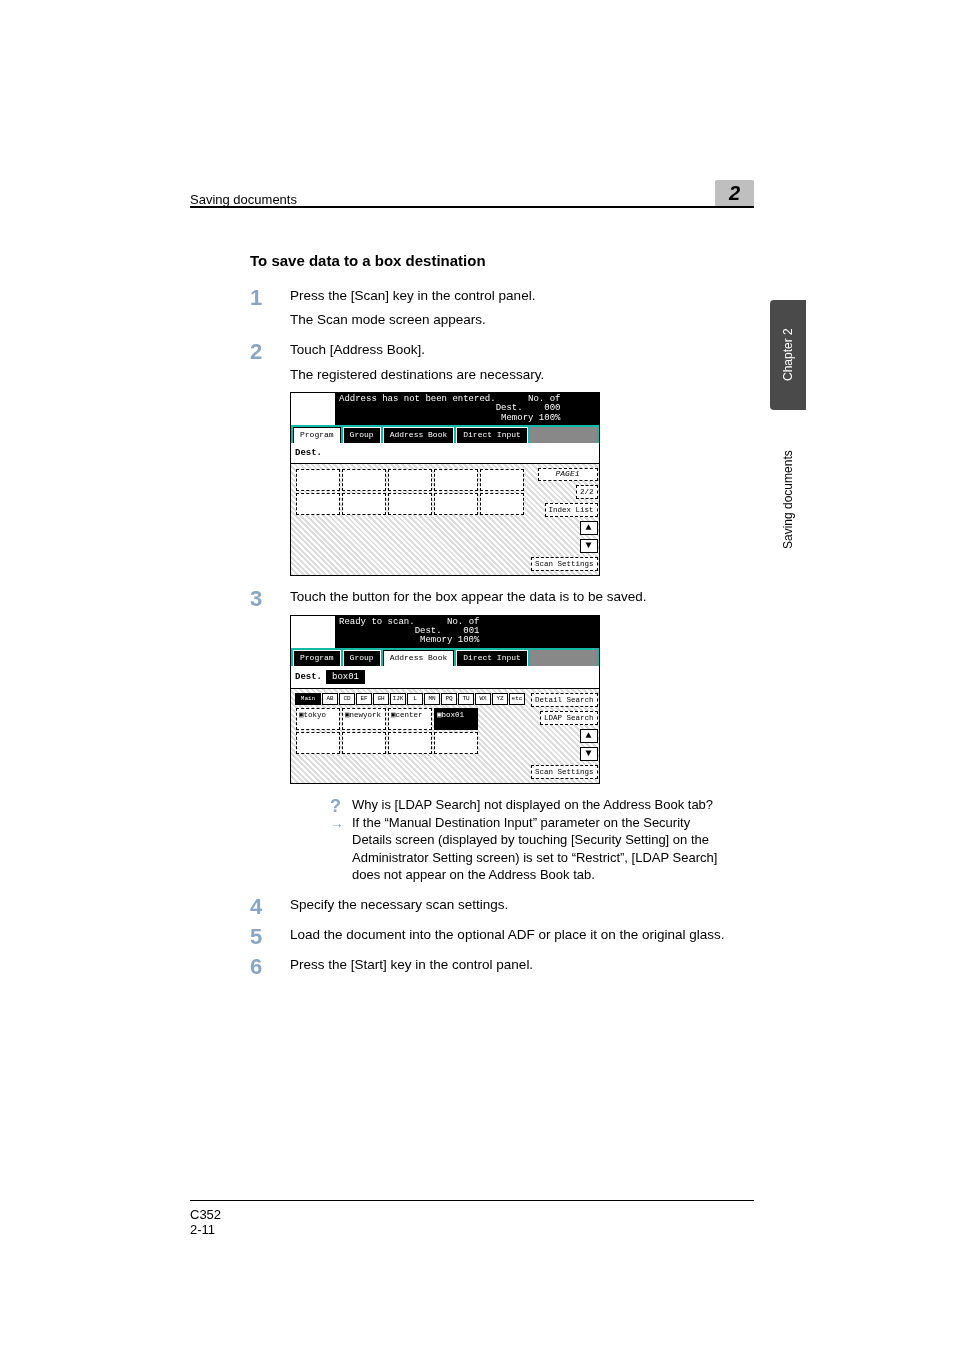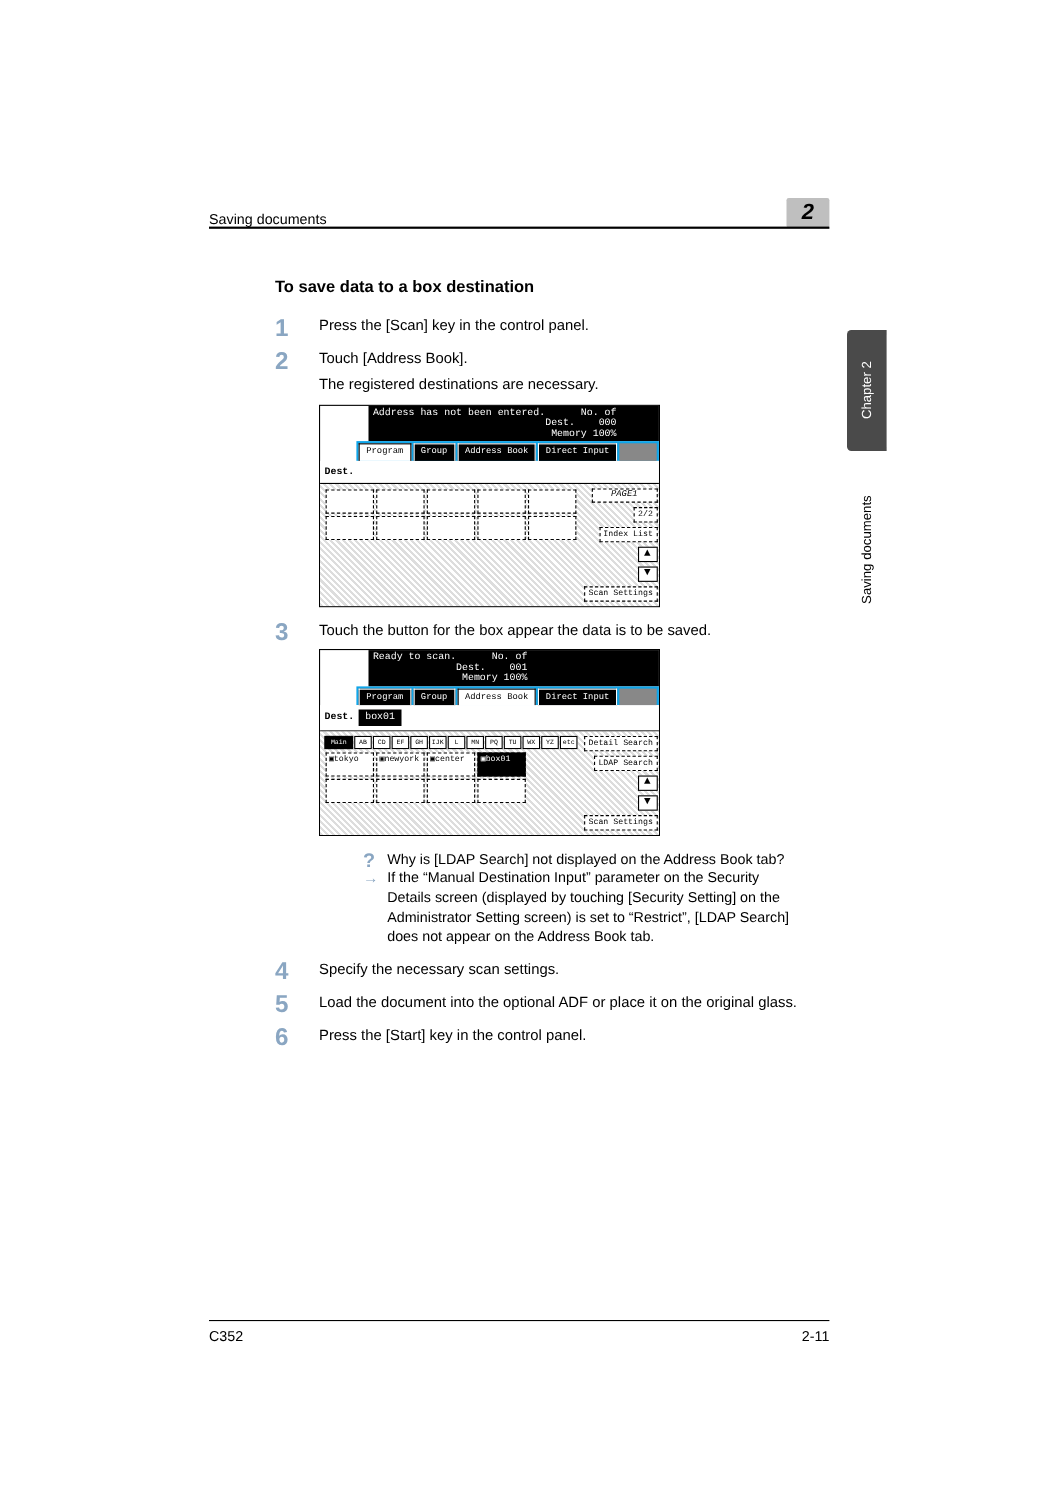--- a/index.html
+++ b/index.html
@@ -97,24 +97,23 @@
     color: #fff;
     display: flex;
     padding: 2px 4px;
     font-size: 9px;
     line-height: 1.05;
     margin-left: 44px;
   }
   .scr .scr-top .top-right { text-align: right; white-space: pre; }
   .scr .tabs {
     display: flex;
-    background: #0ea5e9;
+    background: #14b8a6;
     padding: 2px 2px 0 2px;
     gap: 2px;
-    margin-left: 33px;
   }
   .scr .tabs .tab {
     background: #000;
     color: #fff;
     padding: 2px 6px;
     font-size: 8px;
     border: 1px solid #fff;
     border-bottom: none;
   }
   .scr .tabs .tab.active {
@@ -290,39 +289,41 @@
   .footer {
     position: absolute;
     top: 1200px;
     left: 190px;
     right: 200px;
     border-top: 1px solid #000;
     padding-top: 6px;
     display: flex;
     justify-content: space-between;
     font-size: 13px;
+    flex-direction: column;
   }
 </style>
 </head>
 <body>
 
 <div class="page">
   <div class="running-head">
     <span class="rh-left">Saving documents</span>
     <span class="rh-right-box">2</span>
   </div>
   <div class="running-rule"></div>
 
   <div class="content">
     <h3 class="section-title">To save data to a box destination</h3>
 
     <ol class="steps">
       <li>
         <span class="num">1</span>
         <span>Press the [Scan] key in the control panel.</span>
+        <p>The Scan mode screen appears.</p>
       </li>
 
       <li>
         <span class="num">2</span>
         <span>Touch [Address Book].</span>
         <p>The registered destinations are necessary.</p>
 
         
         <div class="scr">
           <div class="scr-top">

